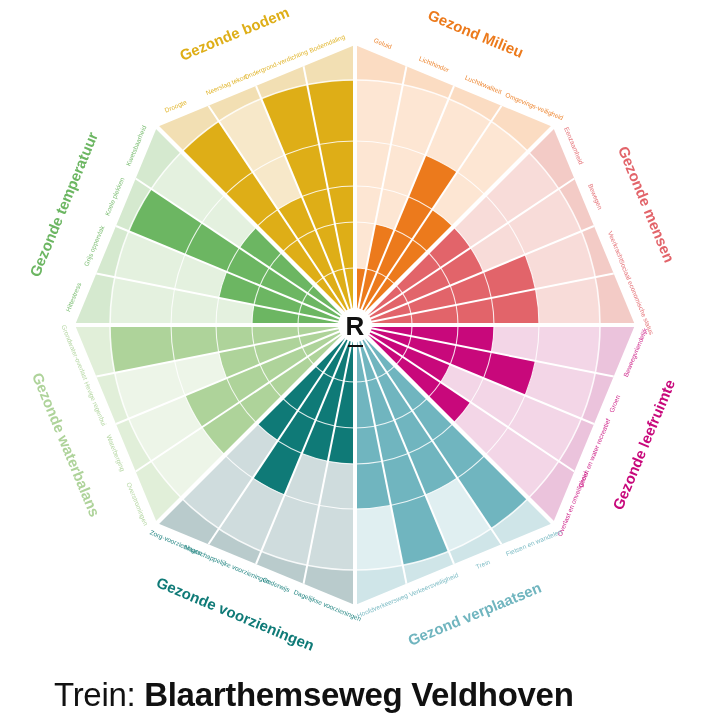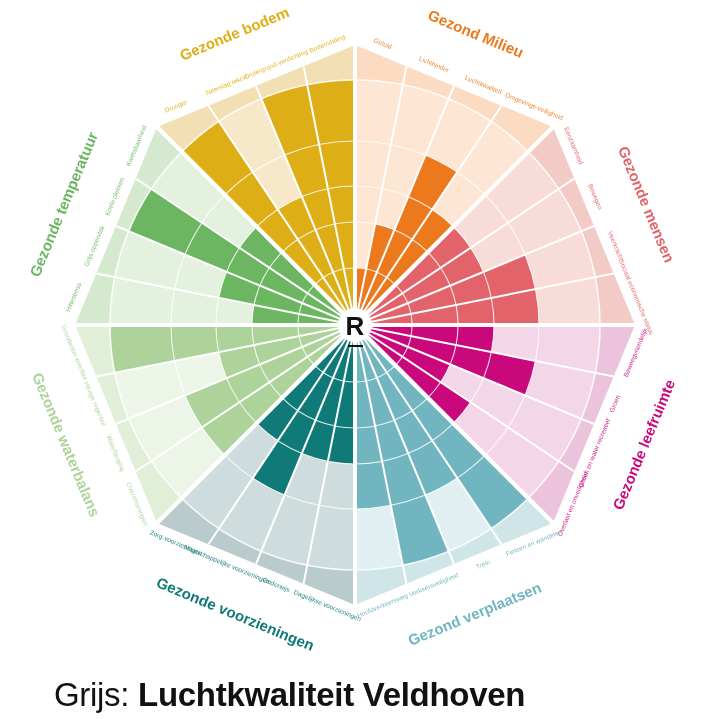--- a/index.html
+++ b/index.html
@@ -153,15 +153,15 @@
       <text x="327.32717023904485" y="44.03304432972874" text-anchor="middle" dominant-baseline="middle" font-family="Liberation Sans, sans-serif" font-size="6.5" fill="#deae17" opacity="0.9" transform="rotate(337.5 327.32717023904485 44.03304432972874)">Bodemdaling</text>
     </g>
   <g id="center">
     <circle cx="355" cy="325" r="17" fill="#ffffff"></circle>
     <text id="center-text" x="355" y="335" text-anchor="middle" font-family="Liberation Sans, sans-serif" font-weight="bold" font-size="26" fill="#111">R</text>
     <line x1="348" y1="346" x2="363" y2="346" stroke="#111" stroke-width="2"></line>
   </g>
 </svg>
 
 <div class="scan-title">
-  <span class="prefix">Grijs:</span>
-  <span class="name">Luchtkwaliteit Veldhoven</span>
+  <span class="prefix">Trein:</span>
+  <span class="name">Blaarthemseweg Veldhoven</span>
 </div>
 
 </body></html>

